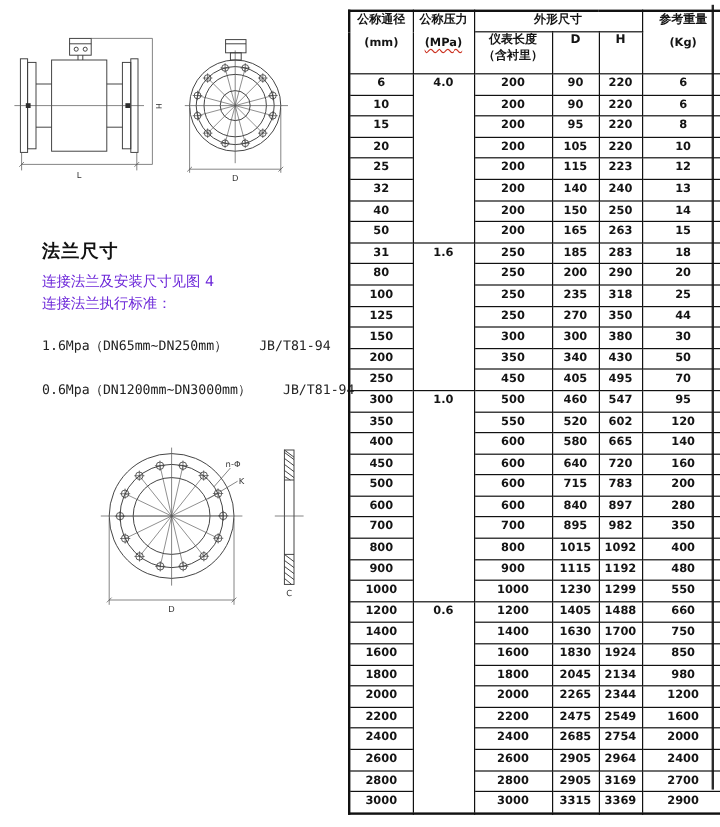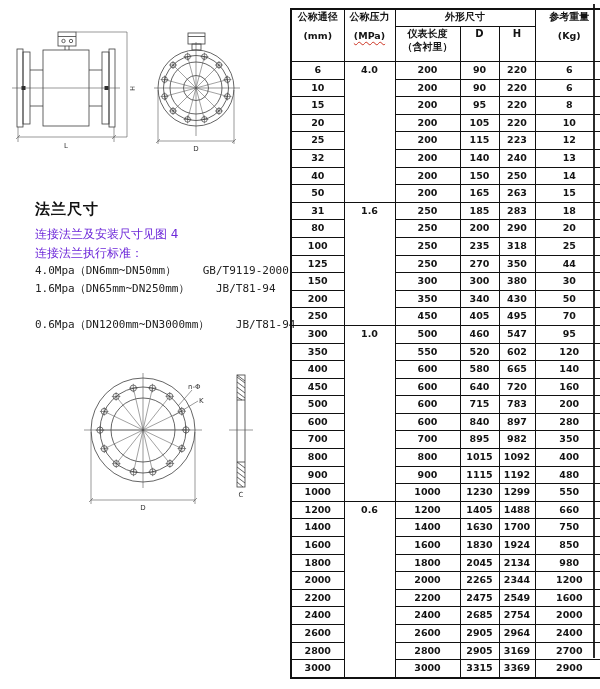--- a/index.html
+++ b/index.html
@@ -168,21 +168,20 @@
       <line class="thin" x1="151" y1="123" x2="155" y2="119"></line>
       <line class="thin" x1="227" y1="123" x2="231" y2="119"></line>
       <text x="191" y="131" font-size="7" text-anchor="middle">D</text>
     </g>
   </svg>
 
 
   <div class="abs section-heading" style="left:35px;top:200px;">法兰尺寸</div>
   <div class="abs body-line" style="left:35px;top:226px;">连接法兰及安装尺寸见图 4</div>
   <div class="abs body-line" style="left:35px;top:245px;">连接法兰执行标准：</div>
-  <div class="abs std-line" style="left:35px;top:263px;">4.0Mpa（DN6mm~DN50mm）    GB/T9119-2000</div>
   <div class="abs std-line" style="left:35px;top:281px;">1.6Mpa（DN65mm~DN250mm）    JB/T81-94</div>
   <div class="abs std-line" style="left:35px;top:317px;">0.6Mpa（DN1200mm~DN3000mm）    JB/T81-94</div>
 
   <svg style="left:40px;top:346px;" width="225" height="166" viewBox="0 0 225 166">
     <g>
       <circle class="outline" cx="103" cy="84" r="52"></circle>
       <circle class="outline" cx="103" cy="84" r="43"></circle>
       <circle class="outline" cx="103" cy="84" r="32"></circle>
       <line class="thin" x1="44" y1="84" x2="162" y2="84"></line>
       <line class="thin" x1="103" y1="27" x2="103" y2="142"></line>

